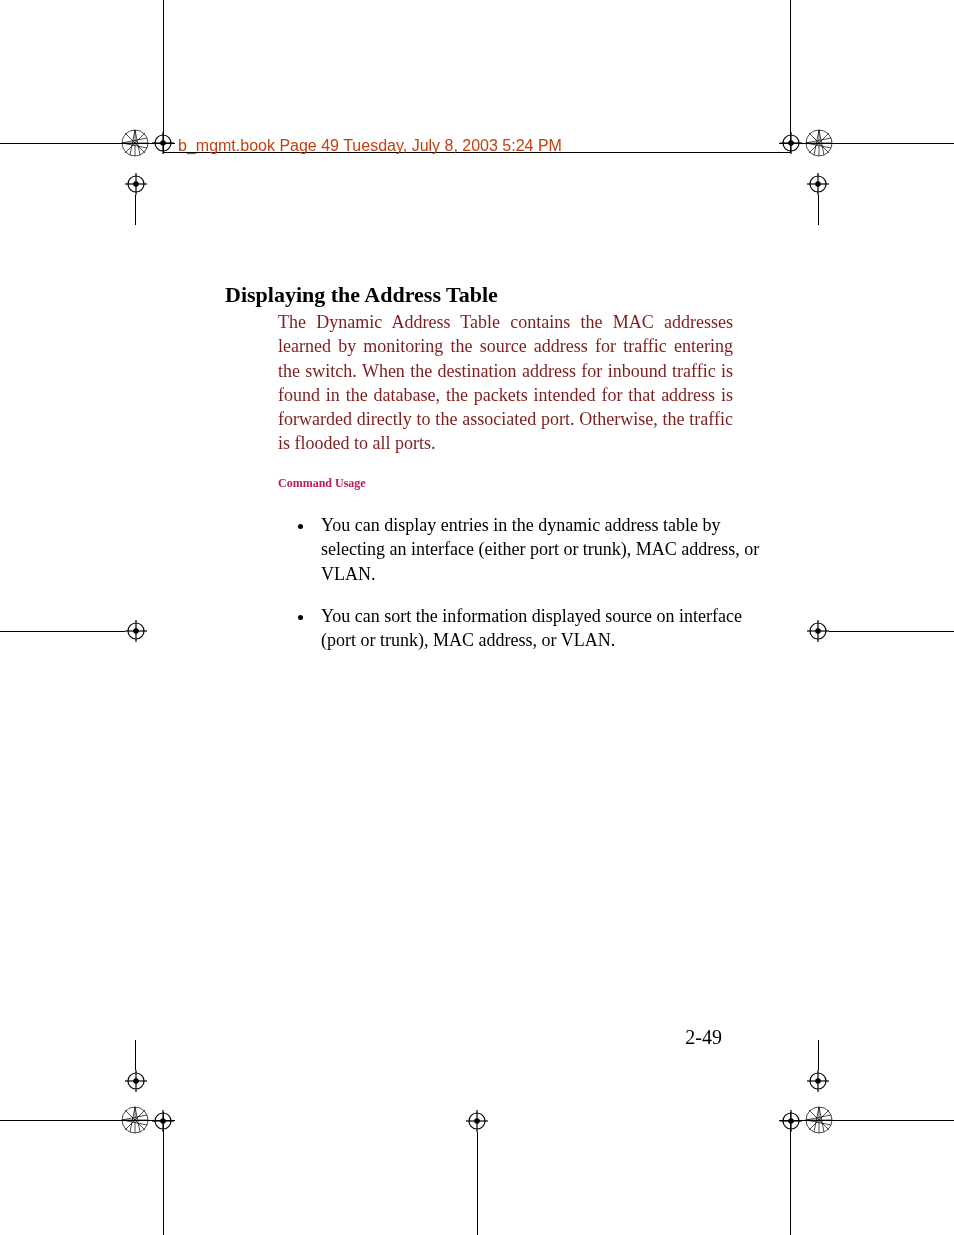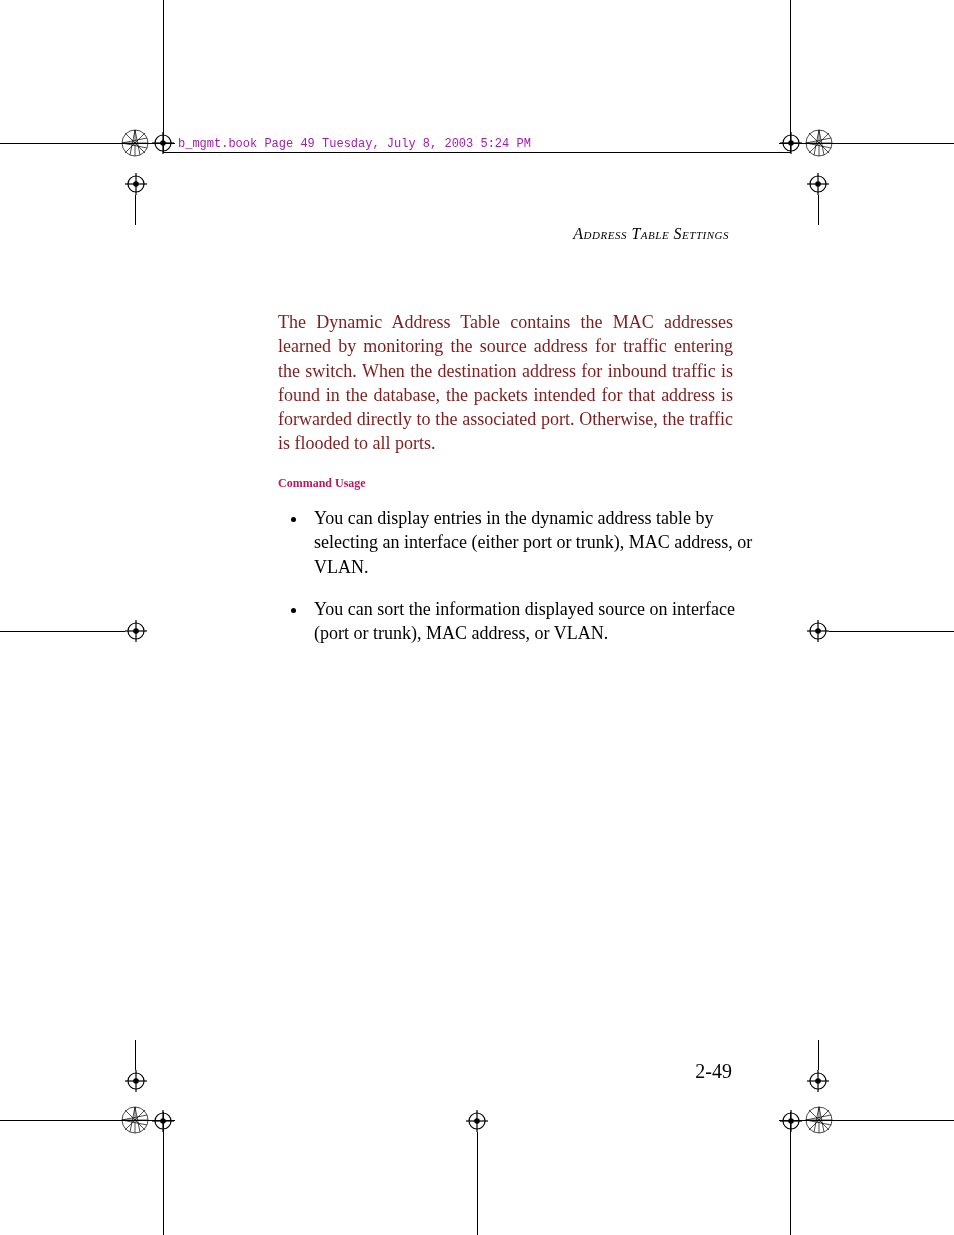--- a/index.html
+++ b/index.html
@@ -36,23 +36,23 @@
   }
   .reg-mark svg { display: block; }
   .sunburst {
     position: absolute;
     width: 30px;
     height: 30px;
   }
   .sunburst svg { display: block; }
   
   .header-line {
-    font-size: 12px;
-    font-family: Liberation Mono, monospace;
-    color: #a21caf;
+    font-size: 16px;
+    font-family: Liberation Sans, sans-serif;
+    color: #c2410c;
   }
   .running-header {
     font-size: 16px;
     font-style: italic;
     font-variant: small-caps;
     letter-spacing: 0.5px;
     text-align: right;
   }
   .heading {
     font-size: 22px;
@@ -66,21 +66,21 @@
     color: #7f1d1d;
     font-family: Garamond, "Times New Roman", Times, serif;
   }
   .subhead {
     font-size: 12px;
     font-weight: bold;
     color: #be185d;
     font-family: Garamond, "Times New Roman", Times, serif;
   }
   ul.body-list {
-    margin: 0;
+    margin: 7px;
     padding: 0 0 0 30px;
     font-size: 18px;
     line-height: 1.35;
     font-family: Garamond, "Times New Roman", Times, serif;
   }
   ul.body-list li {
     padding-left: 6px;
     margin-bottom: 18px;
   }
   .page-number {
@@ -261,27 +261,27 @@
         <line x1="0" y1="11" x2="22" y2="11" stroke="#000" stroke-width="1.2"></line>
         <circle cx="11" cy="11" r="2.8" fill="#000"></circle>
       </svg>
   </span>
   <div class="crop-line-v" style="left:477px; top:1132px; height:103px;"></div>
 
   <div class="crop-line-h" style="left:163px; top:152px; width:628px;"></div>
 
   <div class="abs header-line" style="left:178px; top:137px;">b_mgmt.book  Page 49  Tuesday, July 8, 2003  5:24 PM</div>
 
-  <div class="abs running-header" style="right:225px; top:225px; width:400px;">Address Table Settings</div>
-
+
+  <div class="abs heading" style="left:225px; top:282px;">Displaying the Address Table</div>
 
   <div class="abs body-text" style="left:278px; top:310px; width:455px; text-align:justify;">The Dynamic Address Table contains the MAC addresses learned by monitoring the source address for traffic entering the switch. When the destination address for inbound traffic is found in the database, the packets intended for that address is forwarded directly to the associated port. Otherwise, the traffic is flooded to all ports.</div>
 
   <div class="abs subhead" style="left:278px; top:476px;">Command Usage</div>
 
   <ul class="abs body-list" style="left:278px; top:506px; width:455px;">
     <li>You can display entries in the dynamic address table by selecting an interface (either port or trunk), MAC address, or VLAN.</li>
     <li>You can sort the information displayed source on interface (port or trunk), MAC address, or VLAN.</li>
   </ul>
 
-  <div class="abs page-number" style="right:222px; top:1026px;margin-top:34px;">2-49</div>
+  <div class="abs page-number" style="right:232px; top:1026px;">2-49</div>
 
 </div>
 
 </body></html>

